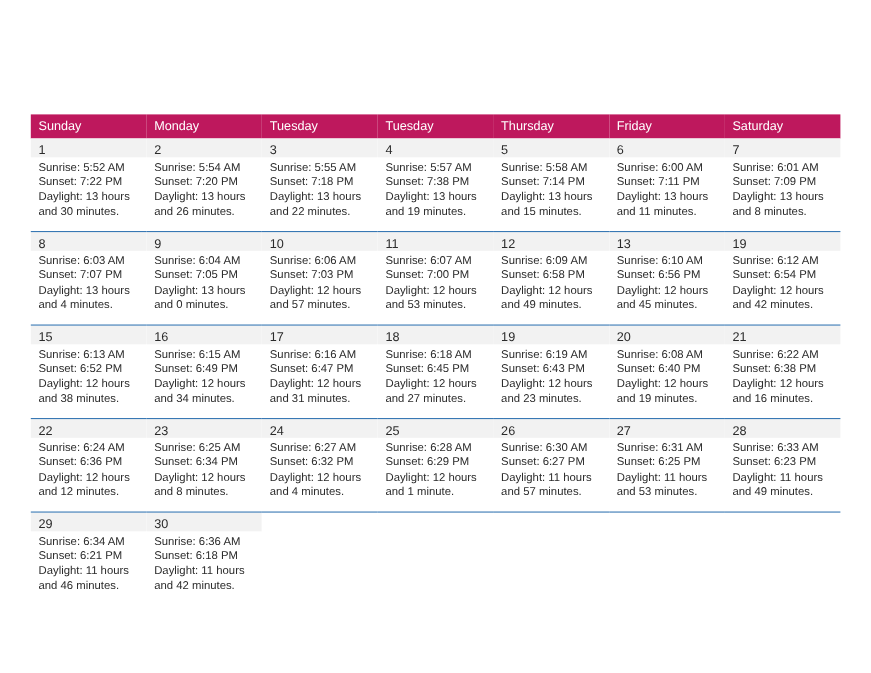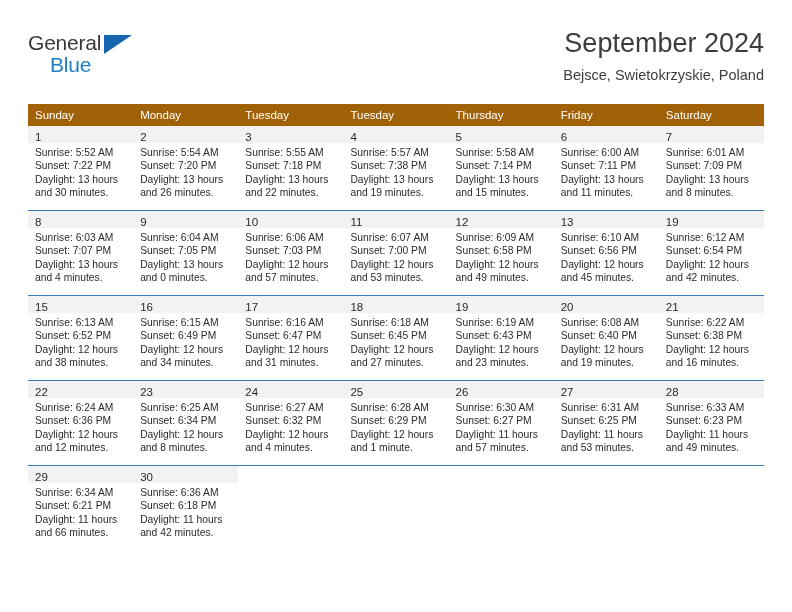--- a/index.html
+++ b/index.html
@@ -87,21 +87,21 @@
   
   .calendar {
     position: absolute;
     left: 28px;
     top: 104px;
     width: 736px;
     border-collapse: collapse;
     table-layout: fixed;
   }
   .calendar th {
-    background: #a16207;
+    background: #be185d;
     color: #ffffff;
     font-size: 11.5px;
     font-weight: normal;
     text-align: left;
     padding: 5px 0 5px 7px;
     height: 12px;
     border: 0;
   }
   .calendar td {
     width: 105.14px;
@@ -142,34 +142,20 @@
   }
   .cell-empty .daynum-band {
     background: #ffffff;
   }
 </style>
 </head>
 <body>
 
 <div class="page">
 
-  <div class="topbar">
-
-    <div class="logo">
-      <div class="logo-line1">General</div>
-      <div class="logo-line2">Blue</div>
-      <div class="logo-tri"></div>
-    </div>
-
-    <div class="title-block">
-      <div class="cal-title">September 2024</div>
-      <div class="cal-subtitle">Bejsce, Swietokrzyskie, Poland</div>
-    </div>
-
-  </div>
 
   <table class="calendar">
     <thead>
       <tr>
         <th>Sunday</th>
         <th>Monday</th>
         <th>Tuesday</th>
         <th>Tuesday</th>
         <th>Thursday</th>
         <th>Friday</th>
@@ -494,21 +480,21 @@
           </td>
         </tr>
         <tr class="week-row">
           <td>
             <div class="cell-inner">
               <div class="daynum-band"><span class="daynum">29</span></div>
               <div class="cell-body">
                 <div class="cell-line">Sunrise: 6:34 AM</div>
                 <div class="cell-line">Sunset: 6:21 PM</div>
                 <div class="cell-line">Daylight: 11 hours</div>
-                <div class="cell-line">and 66 minutes.</div>
+                <div class="cell-line">and 46 minutes.</div>
               </div>
             </div>
           </td>
           <td>
             <div class="cell-inner">
               <div class="daynum-band"><span class="daynum">30</span></div>
               <div class="cell-body">
                 <div class="cell-line">Sunrise: 6:36 AM</div>
                 <div class="cell-line">Sunset: 6:18 PM</div>
                 <div class="cell-line">Daylight: 11 hours</div>

